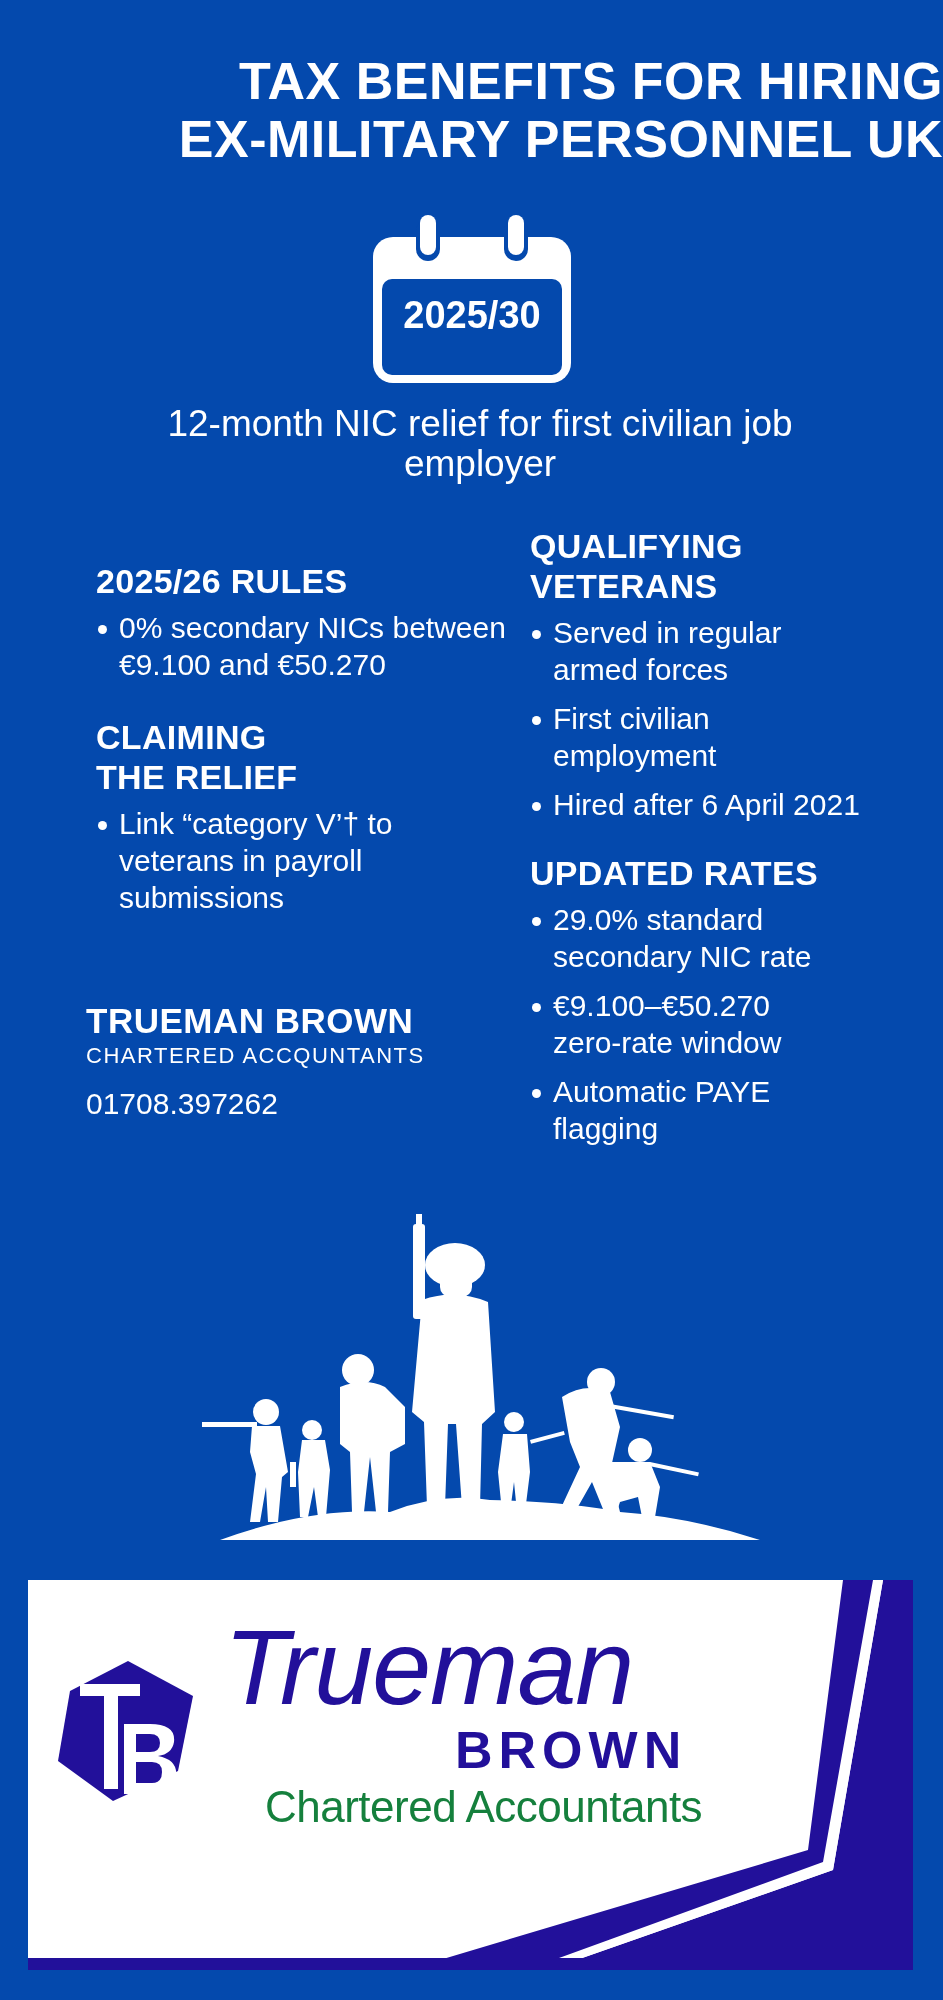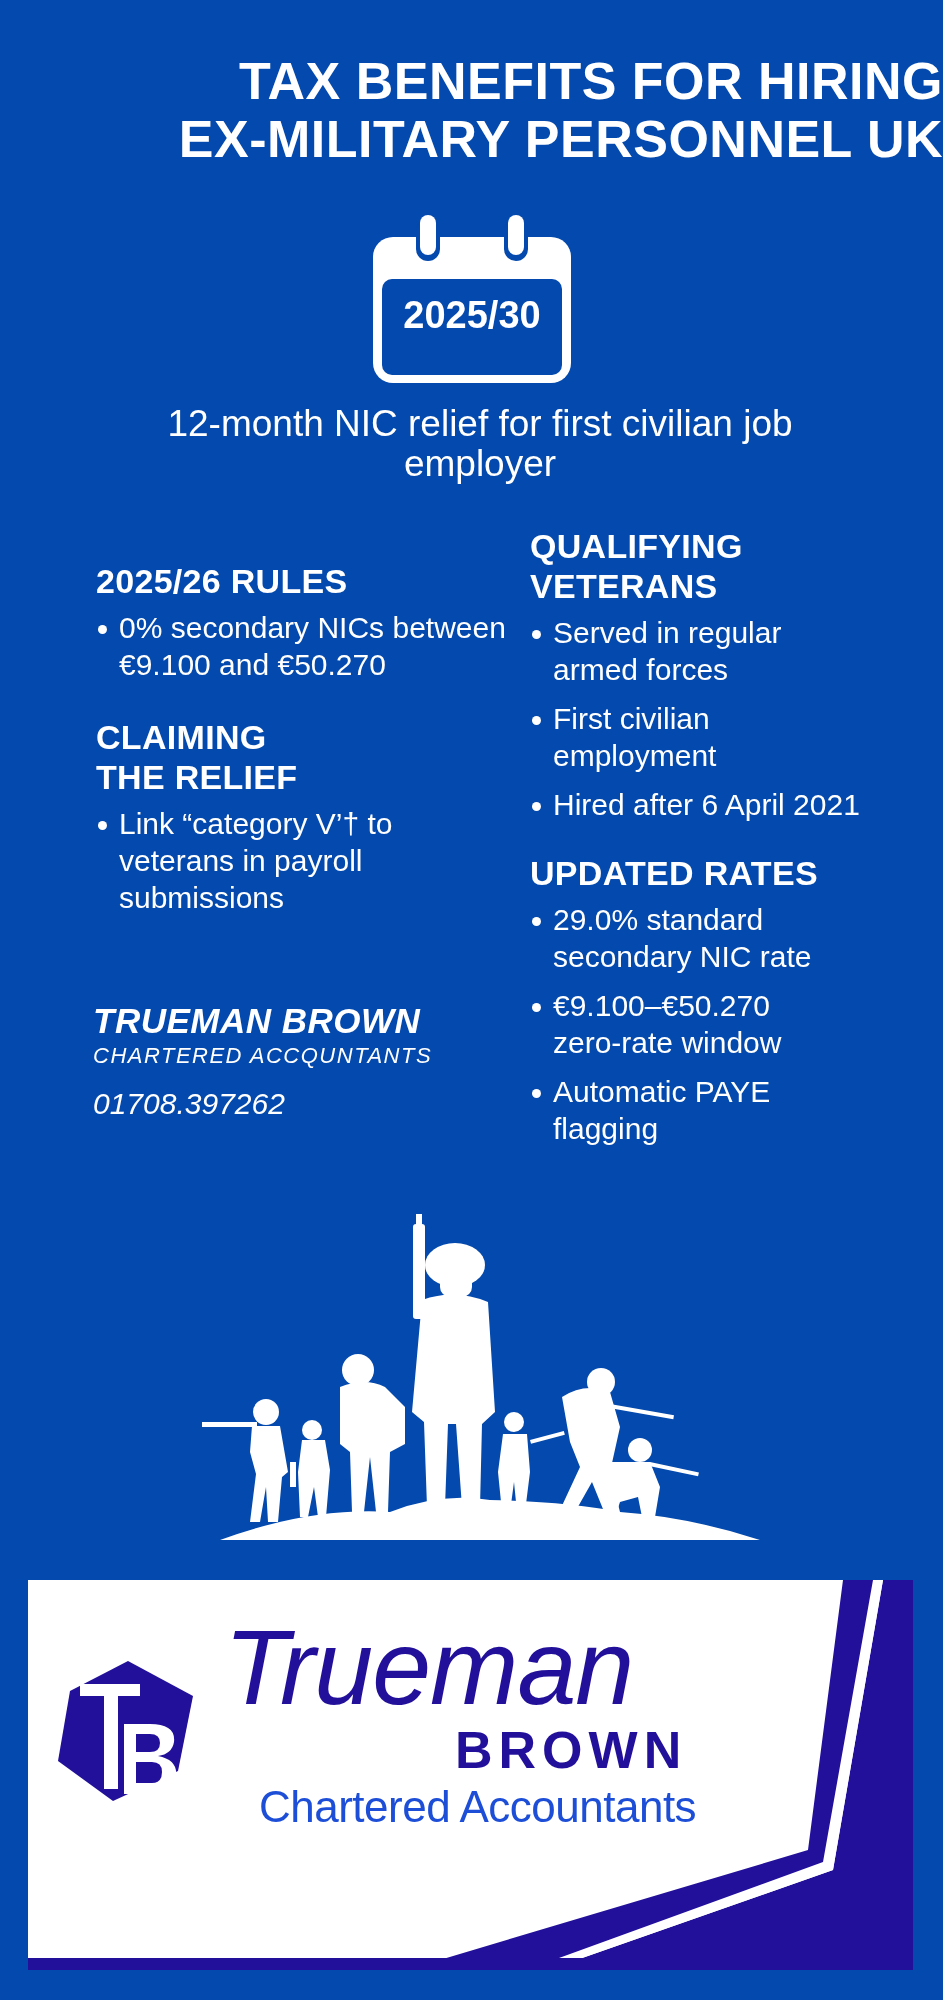--- a/index.html
+++ b/index.html
@@ -39,43 +39,43 @@
   .section ul { list-style: none; margin: 0; padding: 0; }
   .section li {
     position: relative; padding-left: 23px; font-size: 30px; line-height: 37px;
     margin-bottom: 12px;
   }
   .section li::before {
     content: ""; position: absolute; left: 2px; top: 16px;
     width: 9px; height: 9px; border-radius: 50%; background: #ffffff;
   }
   .company {
-    position: absolute; left: 93px; top: 1000px; width: 420px; font-style: italic;
+    position: absolute; left: 86px; top: 1000px; width: 420px;
   }
   .company .name { font-size: 35px; font-weight: 700; line-height: 42px; letter-spacing: 0.5px; }
   .company .sub { font-size: 22px; line-height: 28px; letter-spacing: 1.5px; margin-bottom: 12px; }
   .company .contact { font-size: 30px; line-height: 44px; }
   .soldiers { position: absolute; left: 190px; top: 1212px; width: 600px; height: 350px; }
   .logo-panel {
     position: absolute; left: 28px; top: 1580px; width: 885px; height: 390px;
     background: #ffffff; overflow: hidden;
   }
   .logo-panel svg.deco { position: absolute; left: 0; top: 0; }
   .logo-trueman {
     position: absolute; left: 196px; top: 32px; font-size: 106px; line-height: 110px;
     font-style: italic; color: #22109A; font-family: "Liberation Sans", sans-serif;
     letter-spacing: -1px;
   }
   .logo-brown {
     position: absolute; left: 427px; top: 142px; font-size: 52px; line-height: 56px;
     font-weight: 700; color: #22109A; letter-spacing: 6px;
   }
   .logo-ca {
-    position: absolute; left: 231px; top: 202px; font-size: 44px; line-height: 50px;
-    color: #1d4ed8; letter-spacing: -0.5px;
+    position: absolute; left: 237px; top: 202px; font-size: 44px; line-height: 50px;
+    color: #15803d; letter-spacing: -0.5px;
   }
   .logo-mark { position: absolute; left: 30px; top: 76px; }
 </style>
 </head>
 <body>
 
 <h1 class="title">
   <span>TAX BENEFITS FOR HIRING</span>
   <span>EX-MILITARY PERSONNEL UK</span>
 </h1>

